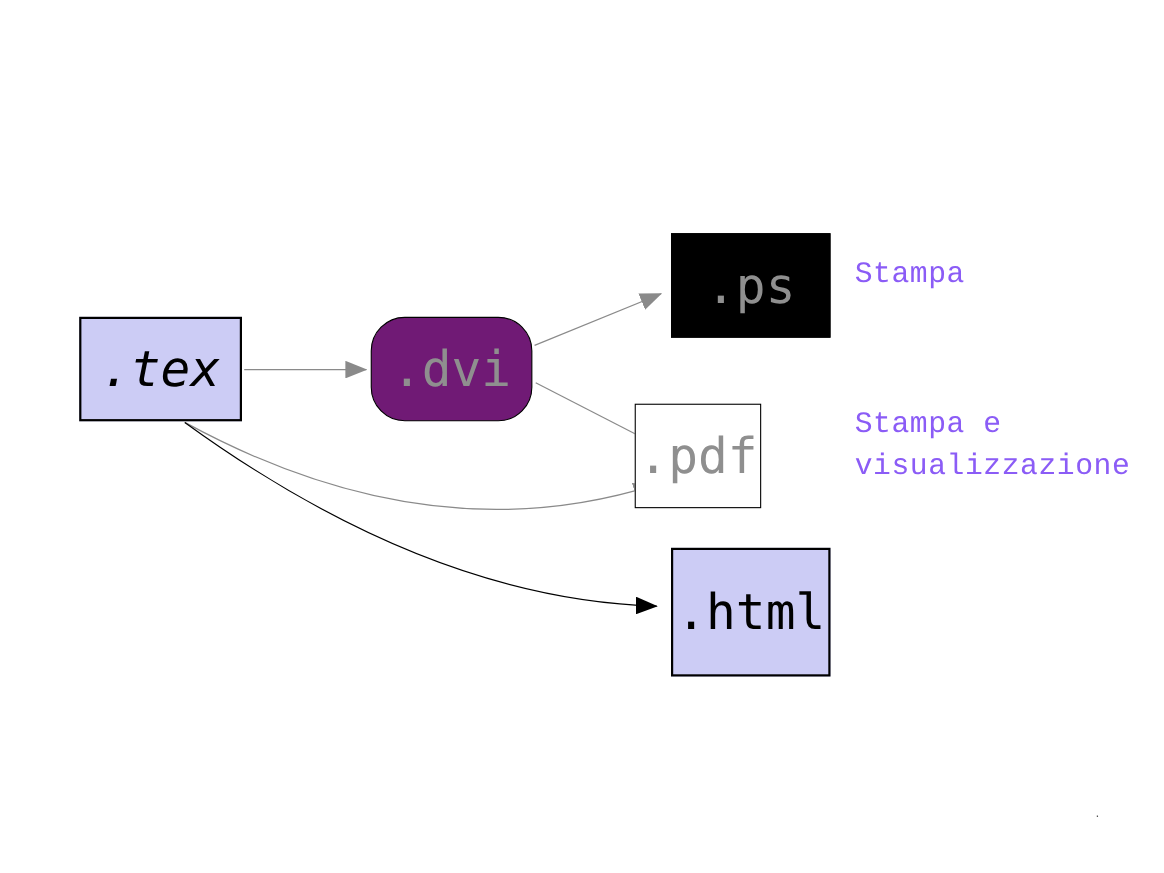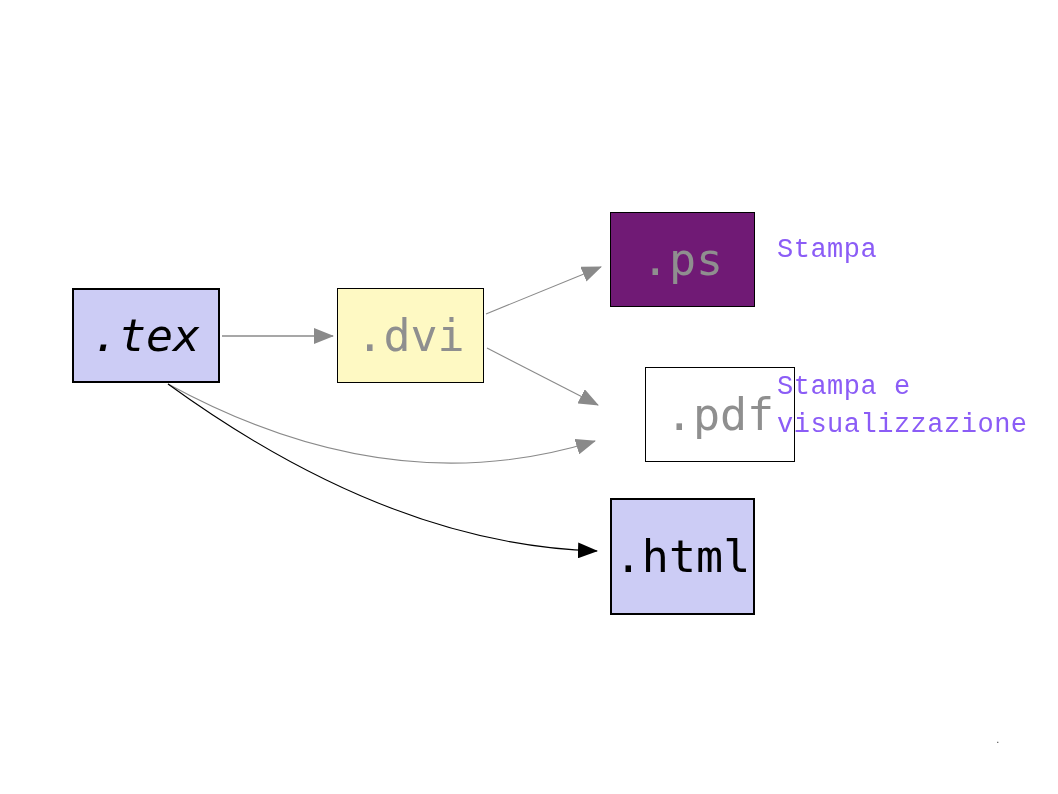--- a/index.html
+++ b/index.html
@@ -25,21 +25,21 @@
     justify-content: center;
     border: 1px solid #000000;
     background: #ffffff;
     font-family: "DejaVu Sans Mono", "Liberation Mono", monospace;
     font-size: 45px;
     white-space: nowrap;
   }
   .node-tex  { left: 72px;  top: 288px; width: 148px; height: 95px; border-width: 2px; font-style: italic; }
   .node-dvi  { left: 337px; top: 288px; width: 147px; height: 95px; }
   .node-ps   { left: 610px; top: 212px; width: 145px; height: 95px; }
-  .node-pdf  { left: 645px; top: 367px; width: 150px; height: 95px; align-items: center; }
+  .node-pdf  { left: 577px; top: 367px; width: 115px; height: 95px; align-items: center; }
   .node-html { left: 610px; top: 498px; width: 145px; height: 117px; border-width: 2px; }
   .annotation {
     position: absolute;
     color: #8b5cf6;
     font-size: 27px;
     line-height: 38px;
     letter-spacing: 0.5px;
     white-space: nowrap;
     font-family: Liberation Mono, monospace;
   }
@@ -71,25 +71,25 @@
     <path d="M486,314 L601,267" fill="none" stroke="#8a8a8a" stroke-width="1.1" marker-end="url(#arrow-gray)"></path>
     <path d="M487,348 L598,405" fill="none" stroke="#8a8a8a" stroke-width="1.1" marker-end="url(#arrow-gray)"></path>
     <path d="M168,384 Q390,505 595,441" fill="none" stroke="#8a8a8a" stroke-width="1.1" marker-end="url(#arrow-gray)"></path>
     <path d="M168,384 Q390,545 597,551" fill="none" stroke="#000000" stroke-width="1.1" marker-end="url(#arrow-black)"></path>
   </svg>
 
   <div class="node node-tex" style="background: rgb(204, 204, 245); color: rgb(0, 0, 0); border-color: rgb(0, 0, 0);">
     <span>.tex</span>
   </div>
 
-  <div class="node node-dvi" style="background: #fef9c3; color: rgb(143, 143, 143); border-color: rgb(0, 0, 0);">
+  <div class="node node-dvi" style="background: #701a75; color: rgb(143, 143, 143); border-color: rgb(0, 0, 0); border-radius: 31px;">
     <span>.dvi</span>
   </div>
 
-  <div class="node node-ps" style="background: #701a75; color: rgb(143, 143, 143); border-color: rgb(0, 0, 0);">
+  <div class="node node-ps" style="background: #000000; color: rgb(143, 143, 143); border-color: rgb(0, 0, 0);">
     <span>.ps</span>
   </div>
 
   <div class="node node-pdf" style="background: rgb(255, 255, 255); color: rgb(143, 143, 143); border-color: rgb(0, 0, 0);">
     <span>.pdf</span>
   </div>
 
   <div class="node node-html" style="background: rgb(204, 204, 245); color: rgb(0, 0, 0); border-color: rgb(0, 0, 0);">
     <span>.html</span>
   </div>

